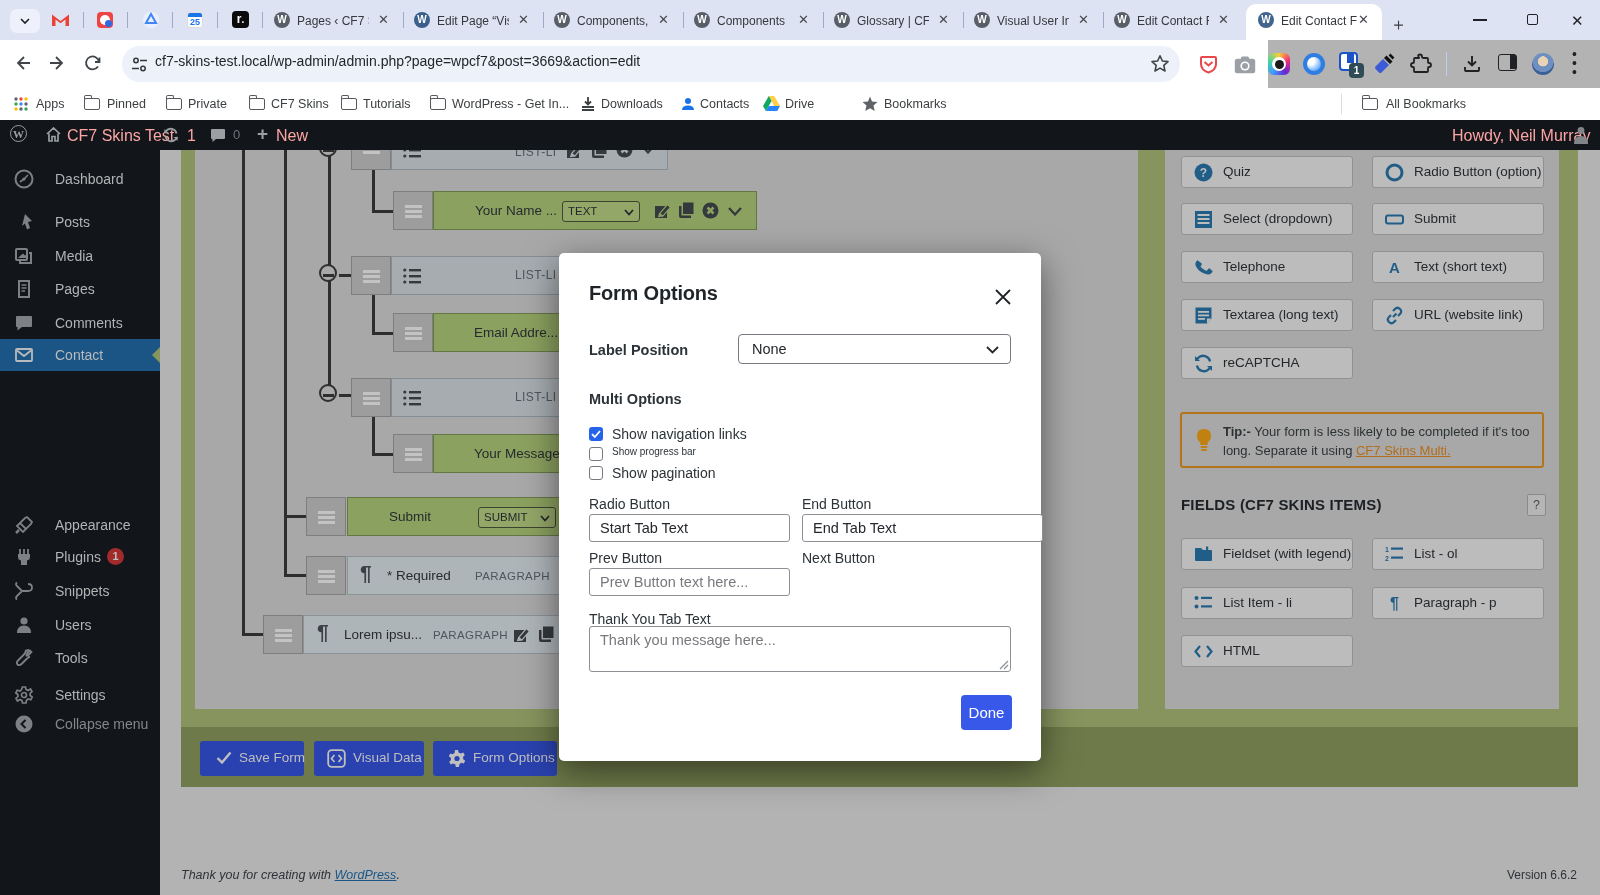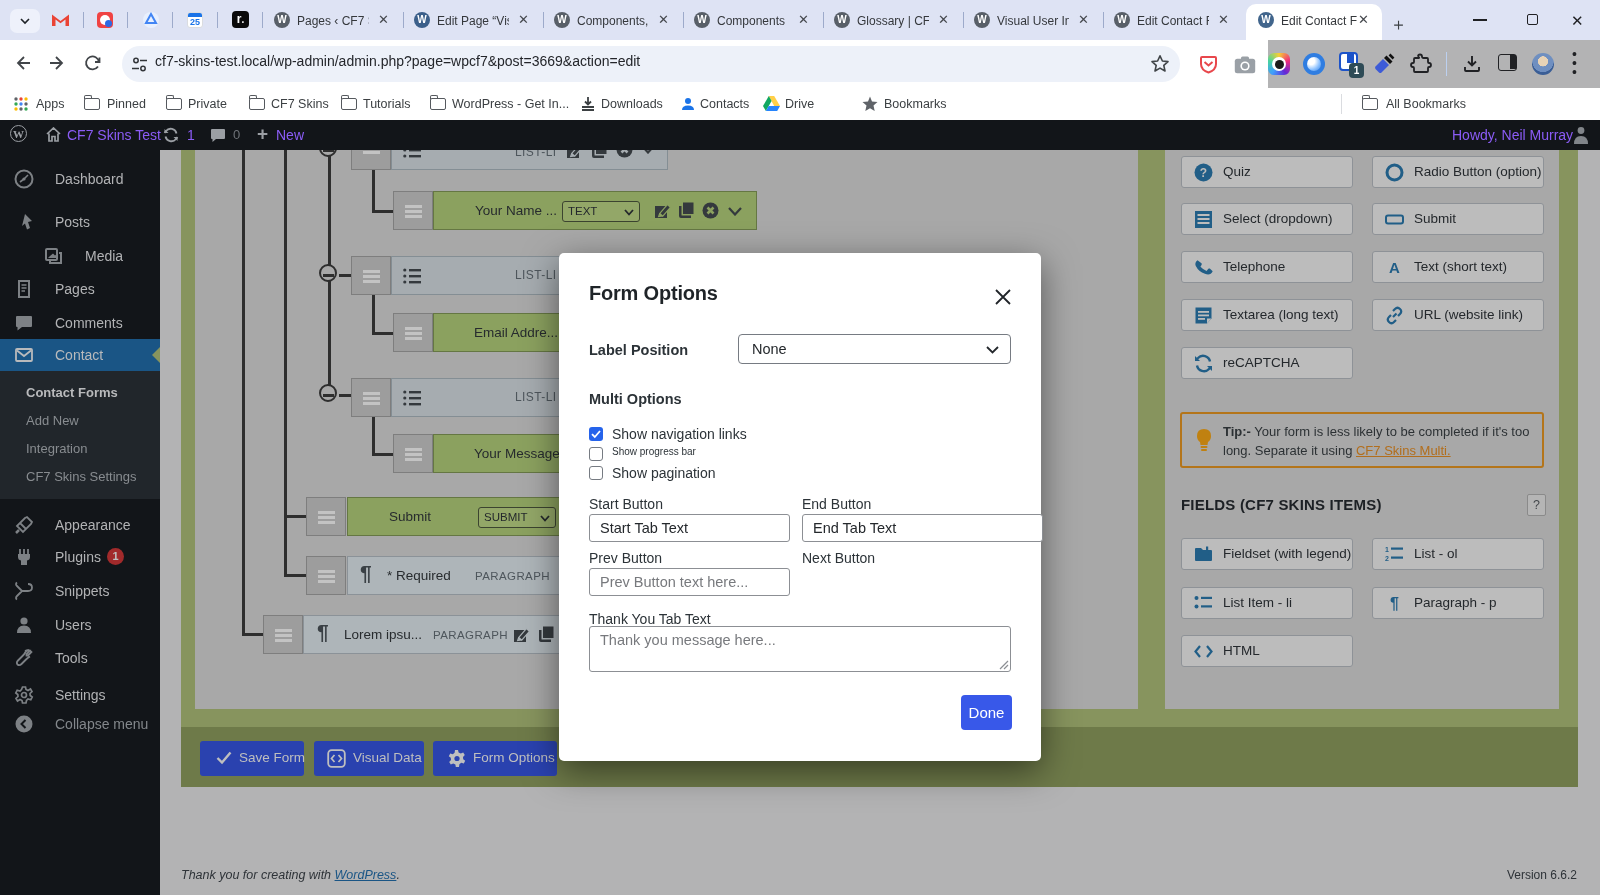--- a/index.html
+++ b/index.html
@@ -20,21 +20,21 @@
   .urltext { left:155px; top:13px; font-size:14px; color:#24262b; }
   .bmtext { font-size:12.5px; color:#3c4043; white-space:nowrap; }
   .bmfolder { width:16px; height:12px; border:1.6px solid #55595e; border-radius:2px; position:absolute; }
   .bmfolder:before { content:""; position:absolute; left:-1px; top:-4px; width:6px; height:3px;
                      border:1.6px solid #55595e; border-bottom:none; border-radius:2px 2px 0 0; }
 
   
   #page { left:0; top:120px; width:1600px; height:775px; background:#b3b3b4; overflow:hidden; }
   #adminbar { left:0; top:0; width:1600px; height:30px; background:#121519; z-index:30; }
   #sidebar { left:0; top:30px; width:160px; height:745px; background:#121519; z-index:25; }
-  .abtext { color:#8b5cf6; font-size:14px; }
+  .abtext { color:#fca5a5; font-size:16px; }
   .sbitem { left:0; width:160px; height:34px; color:#b2b3b5; font-size:14px; line-height:34px; }
   .sbitem .ic { position:absolute; left:14px; top:7px; width:20px; height:20px; color:#7d8185; fill:#7d8185; }
   .sbitem .tx { position:absolute; left:55px; }
   .subitem { left:0; width:160px; height:28px; color:#888c90; font-size:13px; line-height:28px; }
   .subitem .tx { position:absolute; left:26px; }
 
   
   #greenwrap { left:181px; top:30px; width:1397px; height:577px; background:#87945e; }
   #greenfoot { left:181px; top:607px; width:1397px; height:60px; background:#6e7a49; }
   #editorbox { left:195px; top:30px; width:943px; height:559px; background:#a8a8a8; overflow:hidden; }
@@ -600,21 +600,21 @@
           <circle cx="10" cy="10" r="1.6" fill="#7d8185"></circle>
         </svg>
       <span class="tx">Dashboard</span>
       </div>
     <div class="abs sbitem" style="top:55px;">
       <svg class="ic" viewBox="0 0 20 20">
           <path d="M11 2 L18 9 L14 10 L16 16 L13 17.5 L11 11.5 L8 14 Z M4 18 L8.5 13.5" fill="#7d8185"></path>
         </svg>
       <span class="tx">Posts</span>
       </div>
-    <div class="abs sbitem" style="top:89px;margin-left:30px;">
+    <div class="abs sbitem" style="top:89px;">
       <svg class="ic" viewBox="0 0 20 20">
           <rect x="2" y="3" width="11" height="11" rx="1" fill="none" stroke="#7d8185" stroke-width="2"></rect>
           <path d="M15 7 H17 V17 H6 V15" fill="none" stroke="#7d8185" stroke-width="2"></path>
           <path d="M6 10 L9 7.5 L11 9.5 L13 8 V12 H4 Z" fill="#7d8185"></path>
         </svg>
       <span class="tx">Media</span>
       </div>
     <div class="abs sbitem" style="top:122px;">
       <svg class="ic" viewBox="0 0 20 20">
           <path d="M5 2 H15 V18 H5 Z" fill="none" stroke="#7d8185" stroke-width="2"></path>
@@ -628,34 +628,20 @@
         </svg>
       <span class="tx">Comments</span>
       </div>
     <div class="abs" style="left:0;top:189px;width:160px;height:32px;background:#1a5585;color:#b9babc;font-size:14px;line-height:32px;">
       <svg class="ic" style="position:absolute;left:14px;top:6px;width:20px;height:20px;" viewBox="0 0 20 20">
           <path d="M2 5 Q2 4 3 4 H17 Q18 4 18 5 V15 Q18 16 17 16 H3 Q2 16 2 15 Z" fill="none" stroke="#b9babc" stroke-width="1.8"></path>
           <path d="M3 5.5 L10 11 L17 5.5" fill="none" stroke="#b9babc" stroke-width="1.8"></path>
         </svg>
       <span style="position:absolute;left:55px;">Contact</span>
       <div class="abs" style="right:0;top:8px;width:0;height:0;border-top:8px solid transparent;border-bottom:8px solid transparent;border-right:8px solid #87945e;"></div>
-    </div>
-    <div class="abs" style="left:0;top:221px;width:160px;height:128px;background:#21262b;">
-      <div class="abs subitem" style="top:8px;color:#b9babc;font-weight:bold;">
-          <span class="tx">Contact Forms</span>
-        </div>
-      <div class="abs subitem" style="top:36px;">
-          <span class="tx">Add New</span>
-        </div>
-      <div class="abs subitem" style="top:64px;">
-          <span class="tx">Integration</span>
-        </div>
-      <div class="abs subitem" style="top:92px;">
-          <span class="tx">CF7 Skins Settings</span>
-        </div>
     </div>
     <div class="abs sbitem" style="top:358px;">
       <svg class="ic" viewBox="0 0 20 20">
           <path d="M3 11 L11 3 L13 2 L18 7 L17 9 L9 17 Z M6 8 L12 14" fill="none" stroke="#7d8185" stroke-width="1.8"></path>
           <path d="M2 18 L5 15" stroke="#7d8185" stroke-width="2.5"></path>
         </svg>
       <span class="tx">Appearance</span>
       </div>
     <div class="abs sbitem" style="top:390px;">
       <svg class="ic" viewBox="0 0 20 20">
@@ -722,21 +708,21 @@
     <svg width="14" height="14" viewBox="0 0 14 14">
         <path d="M3 7.2 L5.8 10 L11 4" stroke="#fff" stroke-width="1.8" fill="none"></path>
       </svg>
   </div>
   <div class="abs mlabel2" style="left:53px;top:173px;font-size:14px;">Show navigation links</div>
   <div class="abs" style="left:30px;top:194px;width:14px;height:14px;border-radius:3px;background:#fff;border:1px solid #767b82;"></div>
   <div class="abs mlabel2" style="left:53px;top:193px;font-size:10px;">Show progress bar</div>
   <div class="abs" style="left:30px;top:213px;width:14px;height:14px;border-radius:3px;background:#fff;border:1px solid #767b82;"></div>
   <div class="abs mlabel2" style="left:53px;top:212px;font-size:14px;">Show pagination</div>
 
-  <div class="abs mlabel2" style="left:30px;top:243px;">Start Button</div>
+  <div class="abs mlabel2" style="left:30px;top:243px;">Radio Button</div>
   <div class="abs minput" style="left:30px;top:261px;width:201px;">Start Tab Text</div>
   <div class="abs mlabel2" style="left:243px;top:243px;">End Button</div>
   <div class="abs minput" style="left:243px;top:261px;width:241px;">End Tab Text</div>
 
   <div class="abs mlabel2" style="left:30px;top:297px;">Prev Button</div>
   <div class="abs minput mph" style="left:30px;top:315px;width:201px;">Prev Button text here...</div>
   <div class="abs mlabel2" style="left:243px;top:297px;">Next Button</div>
 
   <div class="abs mlabel2" style="left:30px;top:358px;">Thank You Tab Text</div>
   <div class="abs" style="left:30px;top:373px;width:422px;height:46px;border:1px solid #8c8f94;border-radius:3px;background:#fff;">

